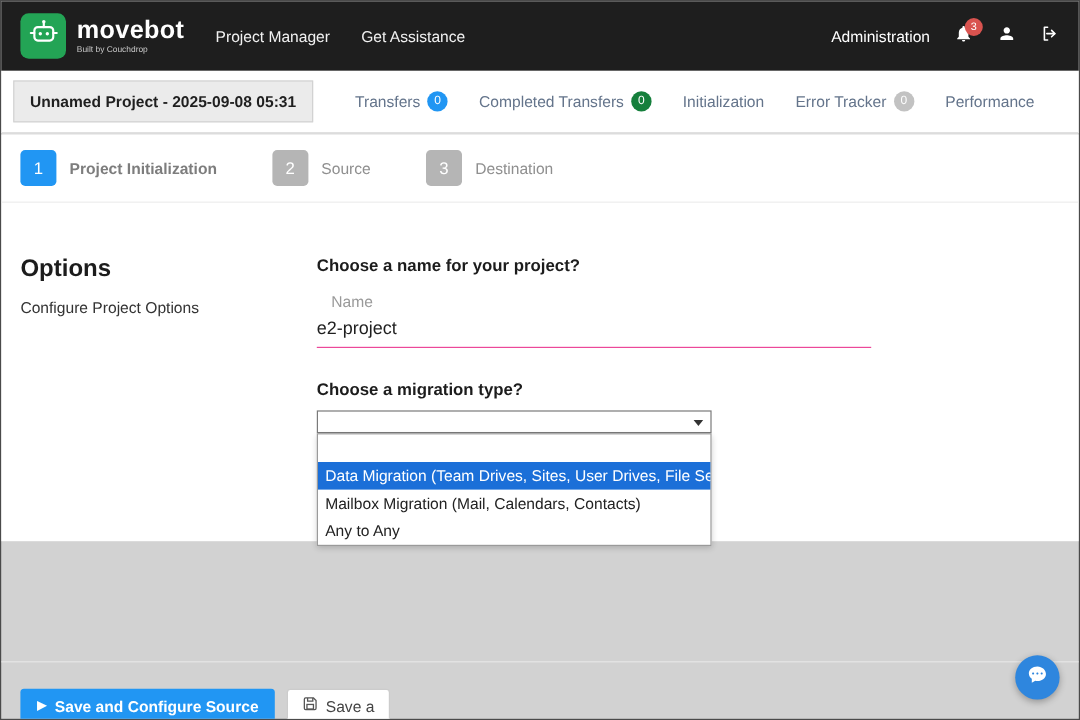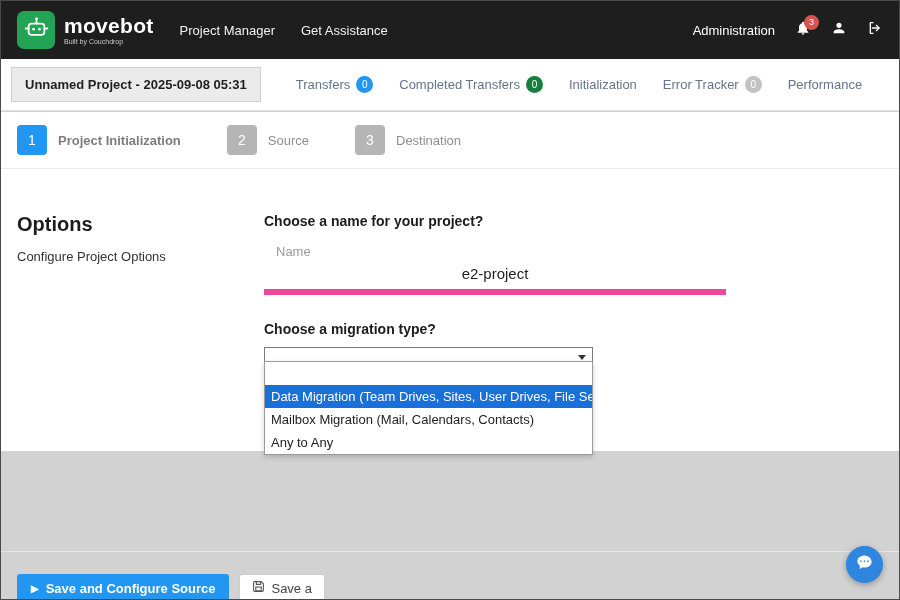--- a/index.html
+++ b/index.html
@@ -49,23 +49,23 @@
   .step.active .step-label { font-weight:bold; color:#7d7d7d; }
 
   
   .content { position:absolute; top:168px; left:0; right:0; height:282px; background:#fff; }
   .sidecol { position:absolute; left:16px; top:44px; }
   .side-title { font-size:20px; font-weight:bold; color:#1c1c1c; }
   .side-sub { font-size:13px; color:#333; margin-top:13px; }
   .formcol { position:absolute; left:263px; top:44px; width:465px; }
   .question { font-size:14px; font-weight:bold; color:#1c1c1c; }
   .field-label { font-size:13px; color:#9a9a9a; margin-top:15px;margin-left:12px; }
-  .name-input { display:block; width:462px; border:none; border-bottom:6px solid #ec4899;
+  .name-input { display:block; width:462px; border:none; border-bottom:1px solid #ec4899;
                 font-family:"Liberation Sans", sans-serif; font-size:15px; color:#1f1f1f;
-                padding:4px 0 7px 0; margin-top:2px; outline:none; background:transparent;text-align:center; }
+                padding:4px 0 7px 0; margin-top:2px; outline:none; background:transparent; }
   .question2 { margin-top:26px; }
   .select-box { position:relative; margin-top:10px; width:329px; height:19px;
                 border:1px solid #7a7a7a; background:#fff; cursor:pointer; }
   .select-caret { position:absolute; right:6px; top:7px; width:0; height:0;
                   border-left:4px solid transparent; border-right:4px solid transparent;
                   border-top:5px solid #333; }
 
   
   .dropdown { position:absolute; left:263px; top:360px; width:329px; background:#fff;
               border:1px solid #9a9a9a; z-index:20; box-shadow:0 2px 5px rgba(0,0,0,.18); }

